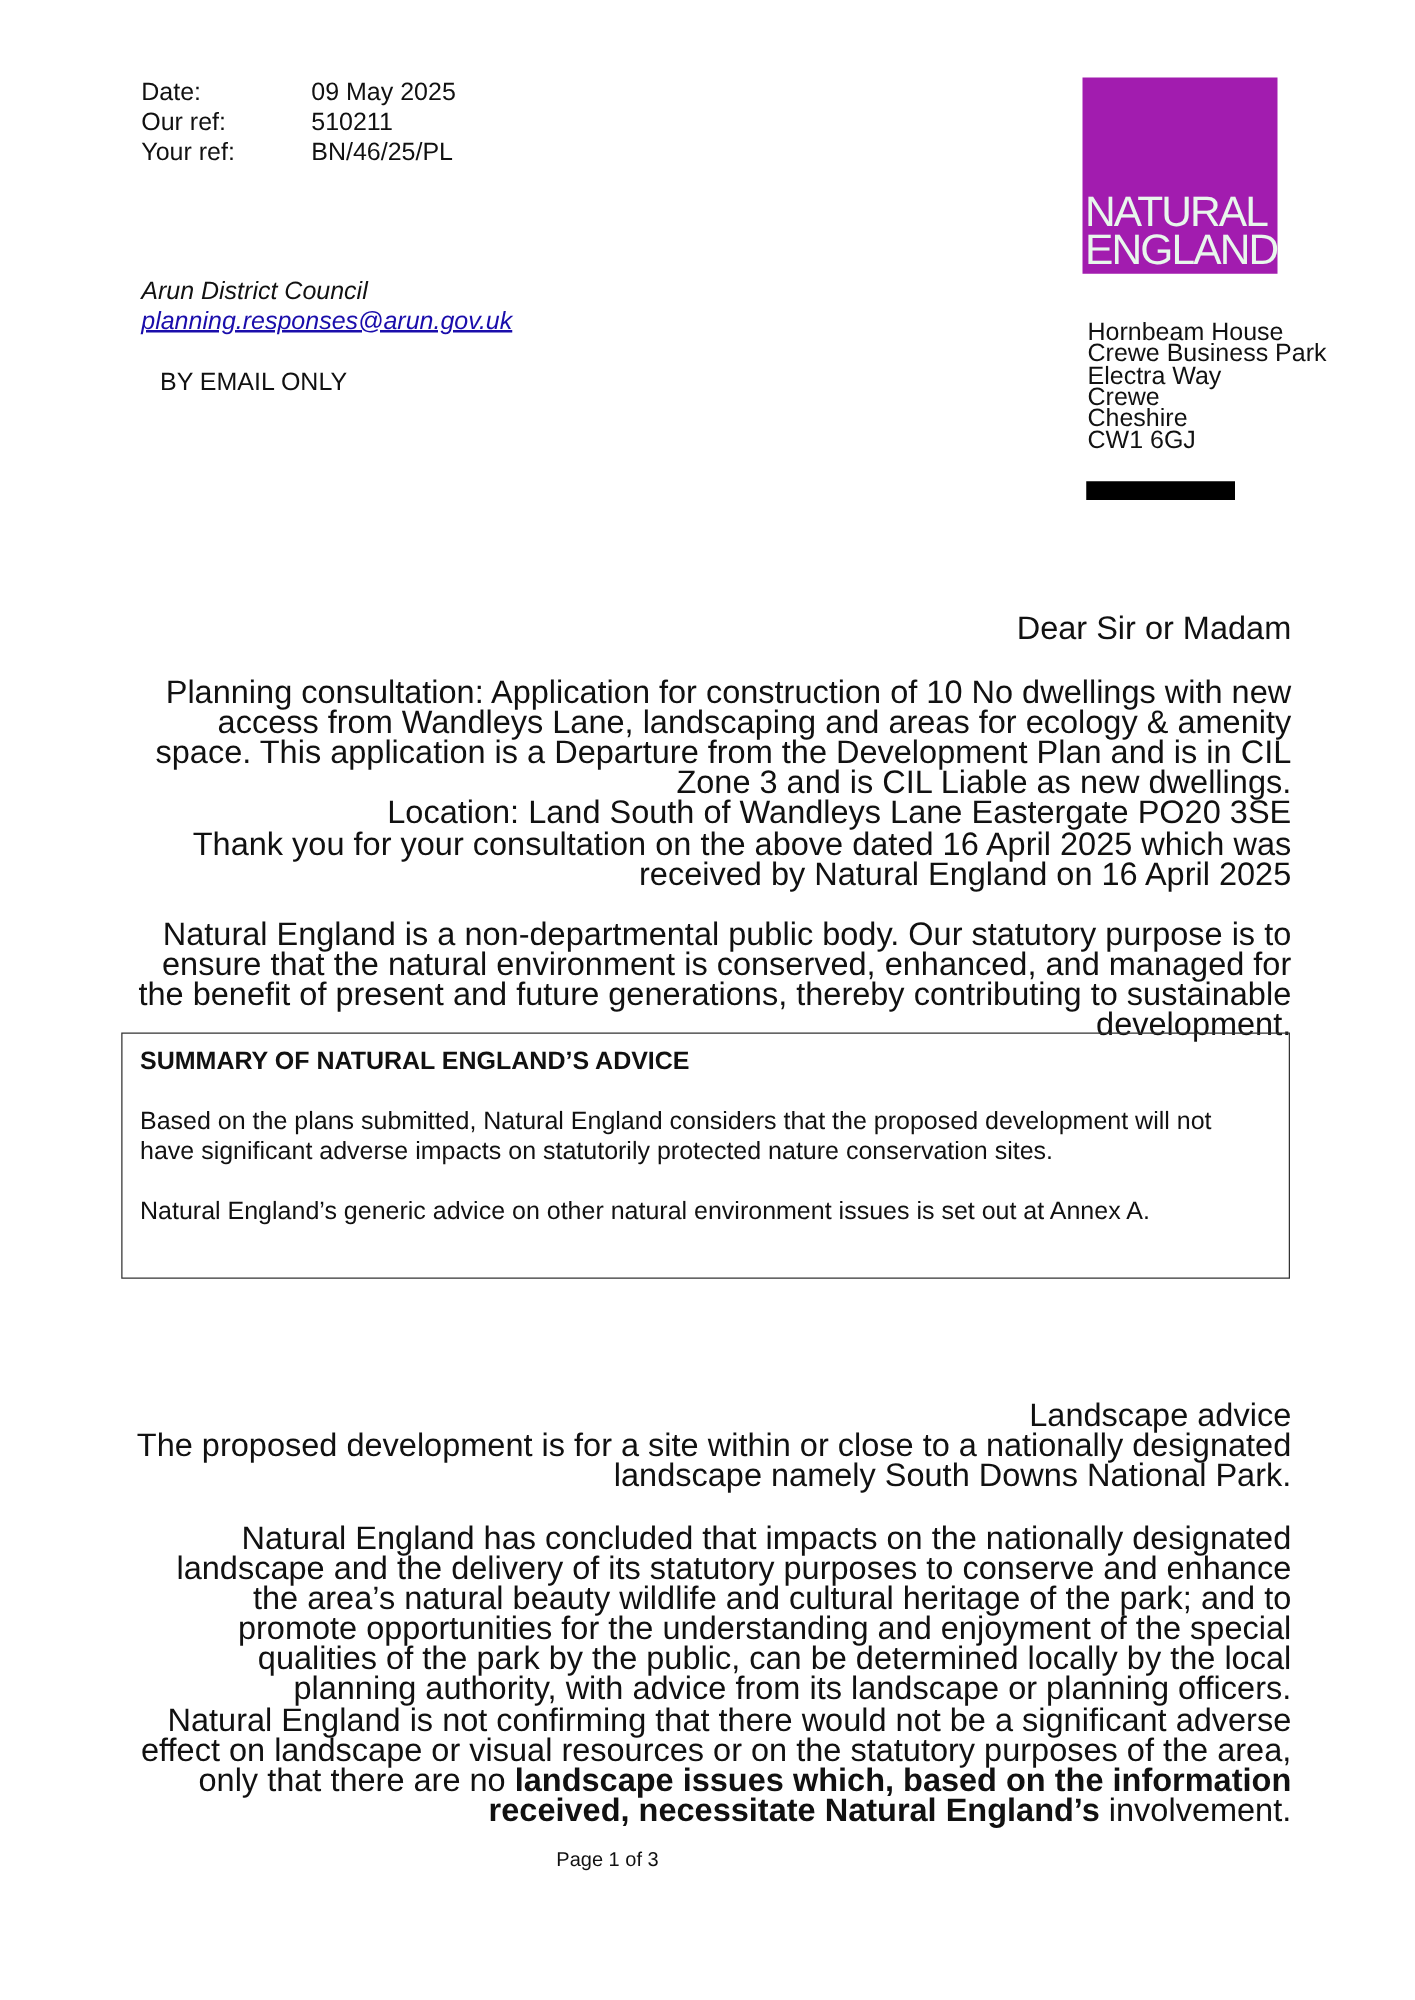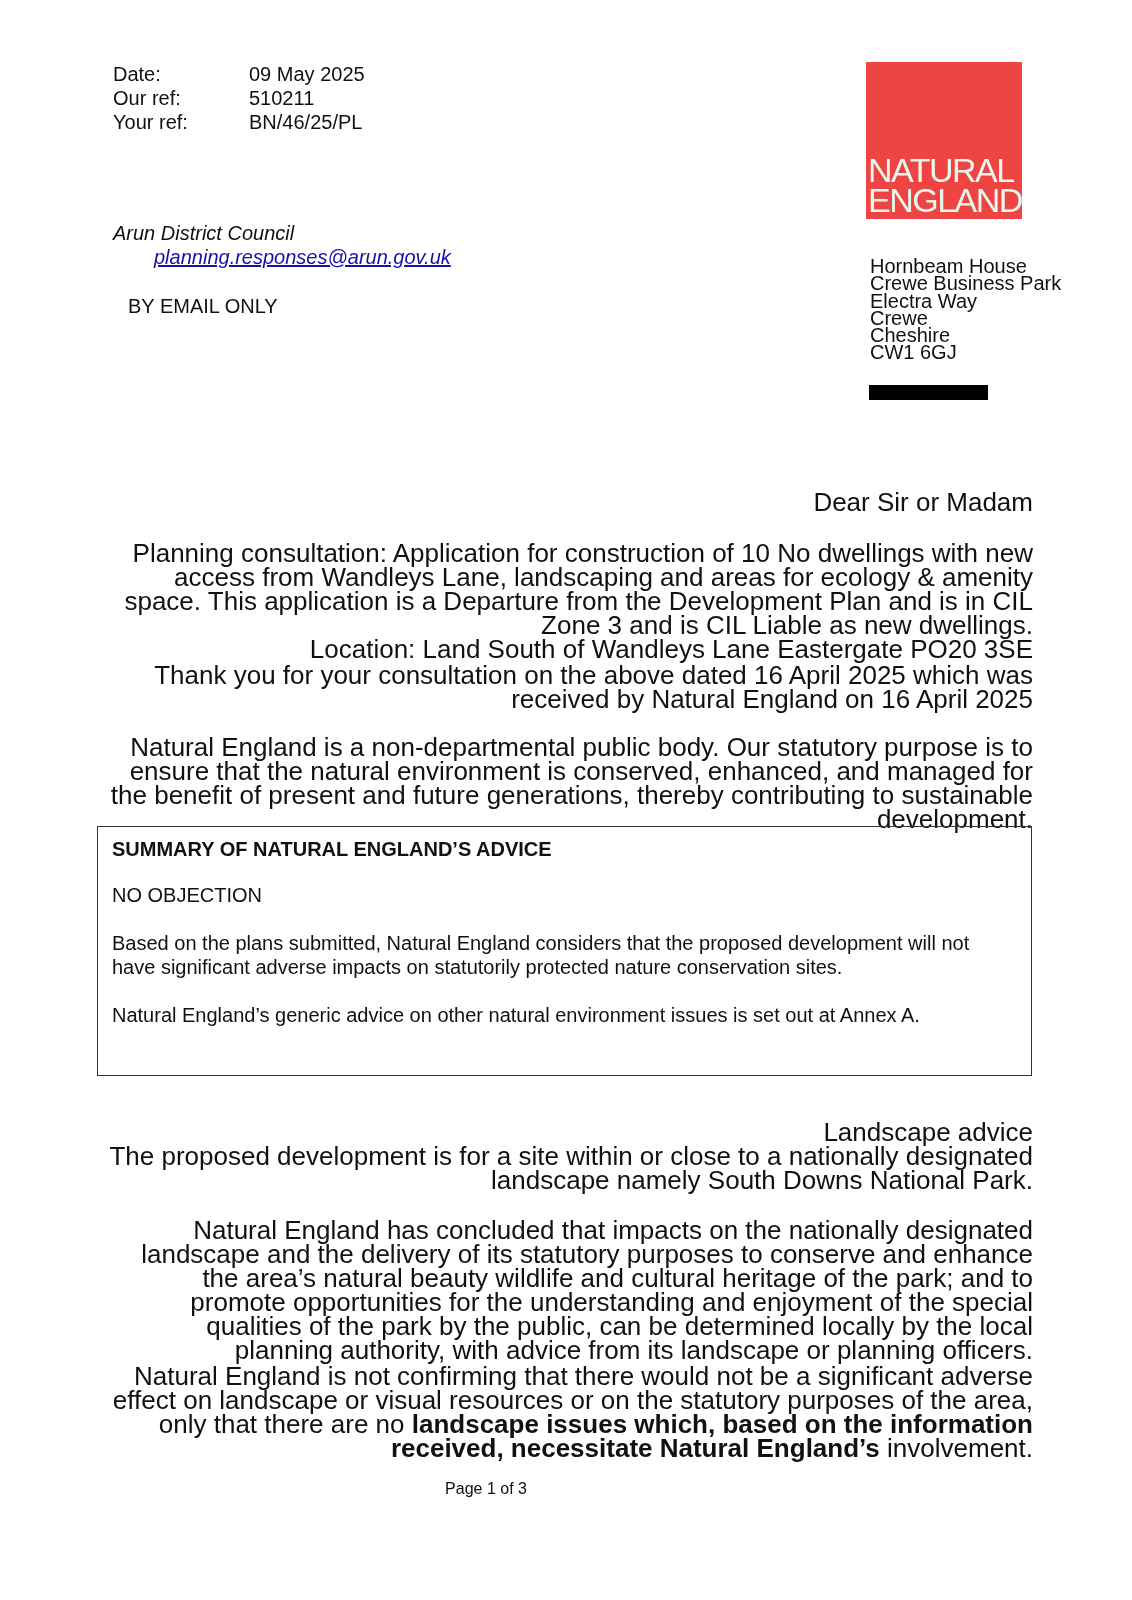--- a/index.html
+++ b/index.html
@@ -3,29 +3,29 @@
   <meta charset="utf-8">
   <style>
     html, body { margin: 0; padding: 0; background: #ffffff; }
     body { width: 1132px; height: 1600px; position: relative; overflow: hidden;
            font-family: "Liberation Sans", sans-serif; color: #111; font-size: 20px; }
     .abs { position: absolute; }
     .refs { left: 113px; top: 62px; line-height: 24px; font-size: 20px; }
     .refs .row { display: flex; gap: 40px; }
     .refs .lbl { width: 96px; }
     .addressee { left: 113px; top: 221px; line-height: 24px; font-size: 20px; font-style: italic; }
-    .addressee a { color: #1a0dab; text-decoration: underline; margin-left: 41px; }
+    .addressee a { color: #1a0dab; text-decoration: underline; }
     .by-email { left: 128px; top: 295px; font-size: 20px; }
-    .logo { left: 866px; top: 62px; width: 156px; height: 157px; background: #ef4444; }
+    .logo { left: 866px; top: 62px; width: 156px; height: 157px; background: #a21caf; }
     .logo .txt { position: absolute; left: 2px; bottom: 4px; color: #e8f7ec;
                  font-size: 34px; line-height: 30px; letter-spacing: -1.5px; font-weight: normal; }
     .sender { left: 870px; top: 258px; font-size: 20px; line-height: 17.3px; }
     .redact { left: 869px; top: 385px; width: 119px; height: 15px; background: #000; }
     .body-text { left: 103px; width: 930px; font-size: 26px; line-height: 24px; text-align: right; }
-    .box { left: 97px; top: 826px; width: 935px; height: 250px; border: 1.5px solid #333; box-sizing: border-box; text-decoration: underline; }
+    .box { left: 97px; top: 826px; width: 935px; height: 197px; border: 1.5px solid #333; box-sizing: border-box; text-decoration: underline; }
     .box .inner { position: absolute; left: 14px; top: 10px; right: 14px; font-size: 20px; line-height: 24px; }
     .box p { margin: 0; }
     .bold { font-weight: bold; }
     .page-num { left: 0; width: 972px; top: 1480px; text-align: center; font-size: 16px; }
   </style>
 </head>
 <body>
 
 <div class="abs refs">
   <div class="row">
@@ -72,21 +72,20 @@
   <div>Location: Land South of Wandleys Lane Eastergate PO20 3SE</div>
 </div>
 
 <div class="abs body-text" style="top:663px;">Thank you for your consultation on the above dated 16 April 2025 which was received by Natural England on 16 April 2025</div>
 
 <div class="abs body-text" style="top:735px;">Natural England is a non-departmental public body. Our statutory purpose is to ensure that the natural environment is conserved, enhanced, and managed for the benefit of present and future generations, thereby contributing to sustainable development.</div>
 
 <div class="abs box">
   <div class="inner">
     <p class="bold">SUMMARY OF NATURAL ENGLAND’S ADVICE</p>
-    <p style="margin-top:22px;">NO OBJECTION</p>
     <p style="margin-top:24px;">Based on the plans submitted, Natural England considers that the proposed development will not have significant adverse impacts on statutorily protected nature conservation sites.</p>
     <p style="margin-top:24px;">Natural England’s generic advice on other natural environment issues is set out at Annex A.</p>
   </div>
 </div>
 
 <div class="abs body-text" style="top:1120px;">
   <div>Landscape advice</div>
   <div>The proposed development is for a site within or close to a nationally designated landscape namely South Downs National Park.</div>
 </div>
 

